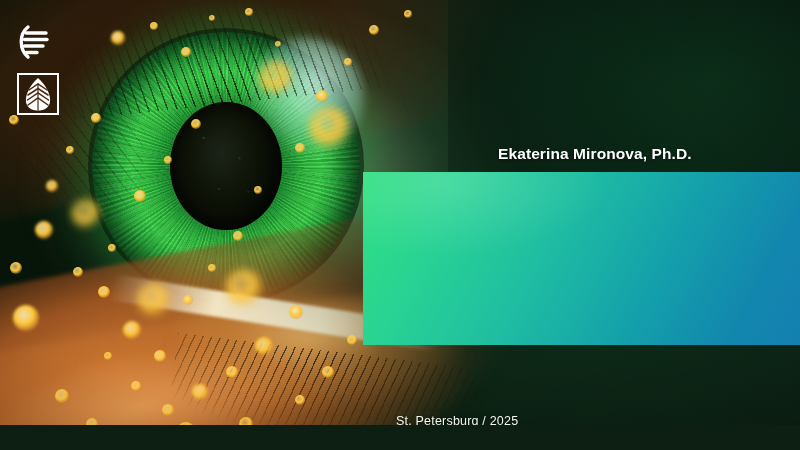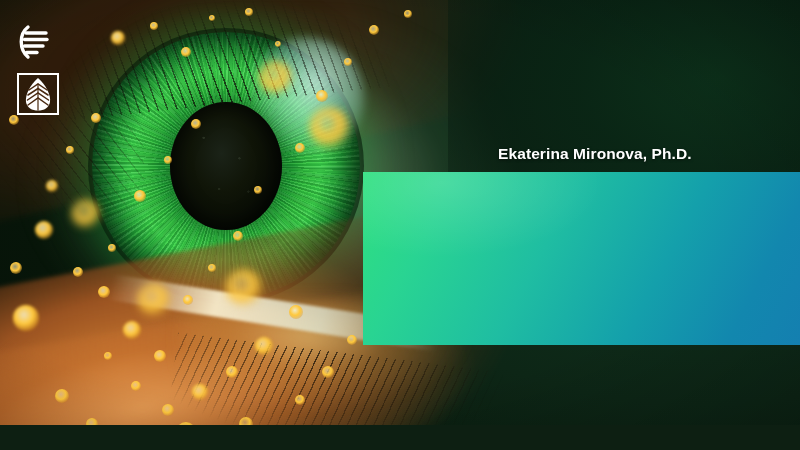--- a/index.html
+++ b/index.html
@@ -356,14 +356,15 @@
       </g>
     </svg>
   </div>
 
   <div class="author">Ekaterina Mironova, Ph.D.</div>
 
   <div class="title-panel">
     <div class="sheen"></div>
   </div>
 
+  <div class="footer">St. Petersburg / 2025</div>
 
 </div>
 
 </body></html>

